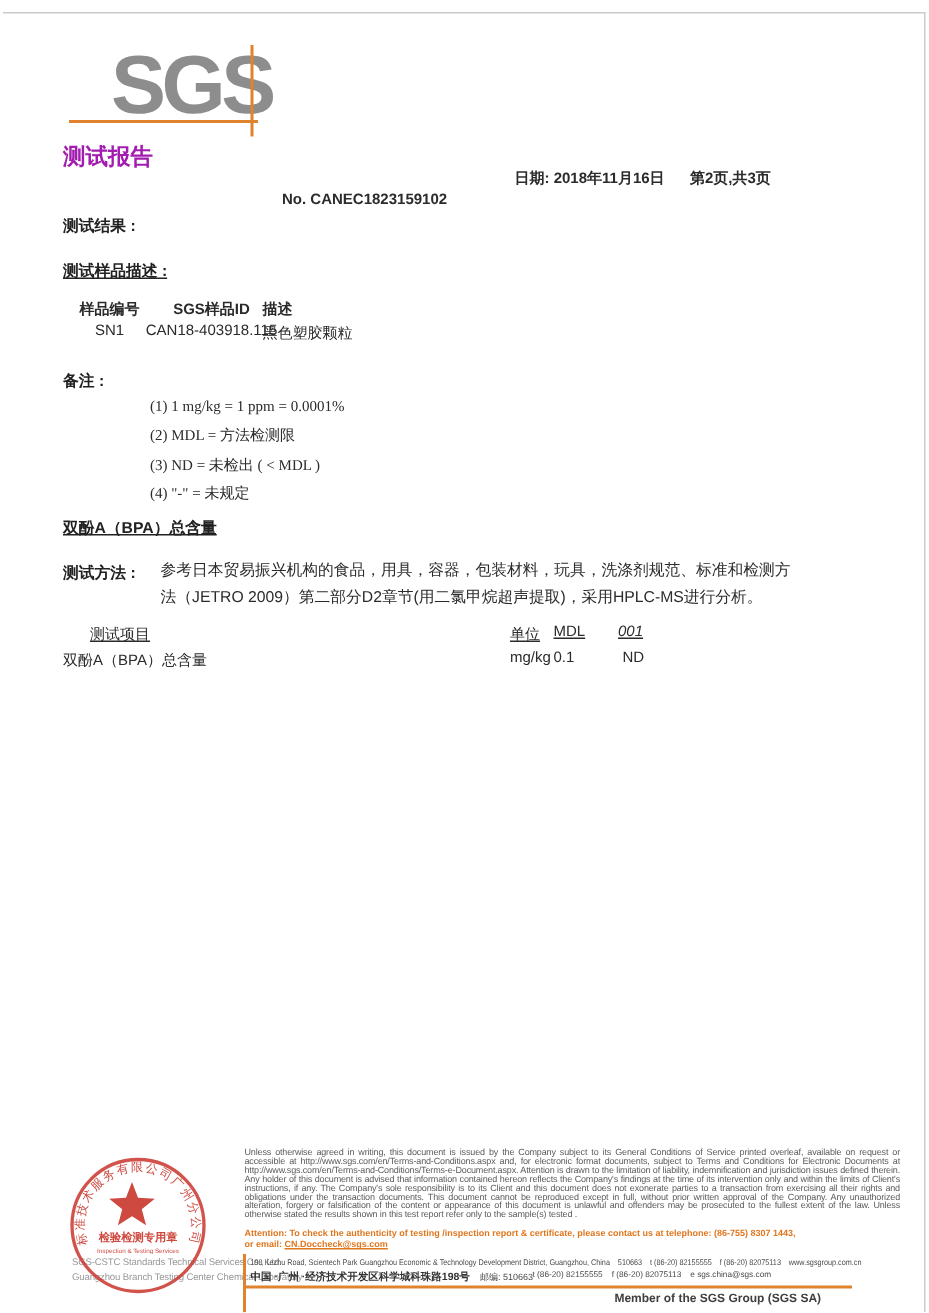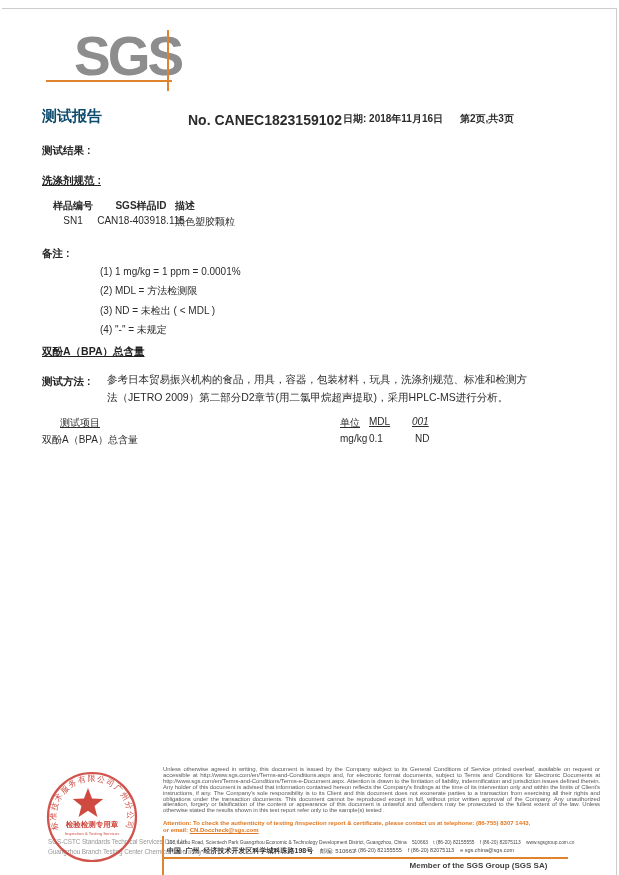--- a/index.html
+++ b/index.html
@@ -10,37 +10,37 @@
   .abs{position:absolute;}
   
   .border-top{left:2px;top:8px;width:615px;height:1px;background:#cccccc;}
   .border-right{left:616px;top:8px;width:1px;height:867px;background:#cccccc;}
   
   .logo{left:74px;top:31px;font-size:55px;line-height:50px;font-weight:bold;
         letter-spacing:-3px;color:#8d8d8d;}
   .logo-hline{left:46px;top:80px;width:126px;height:2px;background:#e0832e;}
   .logo-vline{left:167px;top:30px;width:2px;height:61px;background:#e0832e;}
   
-  .title{left:42px;top:107px;font-size:15px;font-weight:bold;color:#0c4a6e;}
-  .rpt-no{left:188px;top:112px;font-size:14px;font-weight:bold;}
+  .title{left:42px;top:95px;font-size:15px;font-weight:bold;color:#a21caf;}
+  .rpt-no{left:188px;top:128px;font-size:10px;font-weight:bold;}
   .rpt-date{left:343px;top:112px;font-size:10px;font-weight:bold;}
   .rpt-page{left:460px;top:112px;font-size:10px;font-weight:bold;}
   
   .lbl{font-size:10.5px;font-weight:bold;color:#222;}
   .results-label{left:42px;top:144px;}
   .sample-title{left:42px;top:174px;text-decoration:underline;}
   
   .st-h{top:199px;font-size:10px;font-weight:bold;}
   .st-r{top:215px;font-size:10px;}
   .col-sample{left:40px;width:66px;text-align:center;}
   .col-id{left:96px;width:90px;text-align:center;}
   .col-desc{left:175px;}
   
   .remarks-label{left:42px;top:247px;}
-  .remarks{left:100px;top:262px;font-size:10px;line-height:19.4px;}
+  .remarks{left:100px;top:262px;font-size:10px;line-height:19.4px;font-family:Liberation Serif, serif;}
   
   .bpa-title{left:42px;top:345px;text-decoration:underline;}
   .method-label{left:42px;top:375px;}
   .method-l1{left:107px;top:373px;font-size:10.5px;}
   .method-l2{left:107px;top:391px;font-size:10.5px;}
   
   .rt-h{top:416px;font-size:10px;font-weight:normal;text-decoration:underline;}
   .rt-r{top:433px;font-size:10px;}
   .rt-item-h{left:60px;}
   .rt-item{left:42px;}
@@ -79,21 +79,21 @@
   <div class="abs logo">SGS</div>
   <div class="abs logo-hline"></div>
   <div class="abs logo-vline"></div>
 
   <div class="abs title">测试报告</div>
   <div class="abs rpt-no">No. CANEC1823159102</div>
   <div class="abs rpt-date">日期: 2018年11月16日</div>
   <div class="abs rpt-page">第2页,共3页</div>
 
   <div class="abs lbl results-label">测试结果 :</div>
-  <div class="abs lbl sample-title">洗涤剂规范 :</div>
+  <div class="abs lbl sample-title">测试样品描述 :</div>
 
   <div class="abs st-h col-sample">样品编号</div>
   <div class="abs st-h col-id">SGS样品ID</div>
   <div class="abs st-h col-desc">描述</div>
   <div class="abs st-r col-sample">SN1</div>
   <div class="abs st-r col-id">CAN18-403918.115</div>
   <div class="abs st-r col-desc">黑色塑胶颗粒</div>
 
   <div class="abs lbl remarks-label">备注 :</div>
   <div class="abs remarks">

